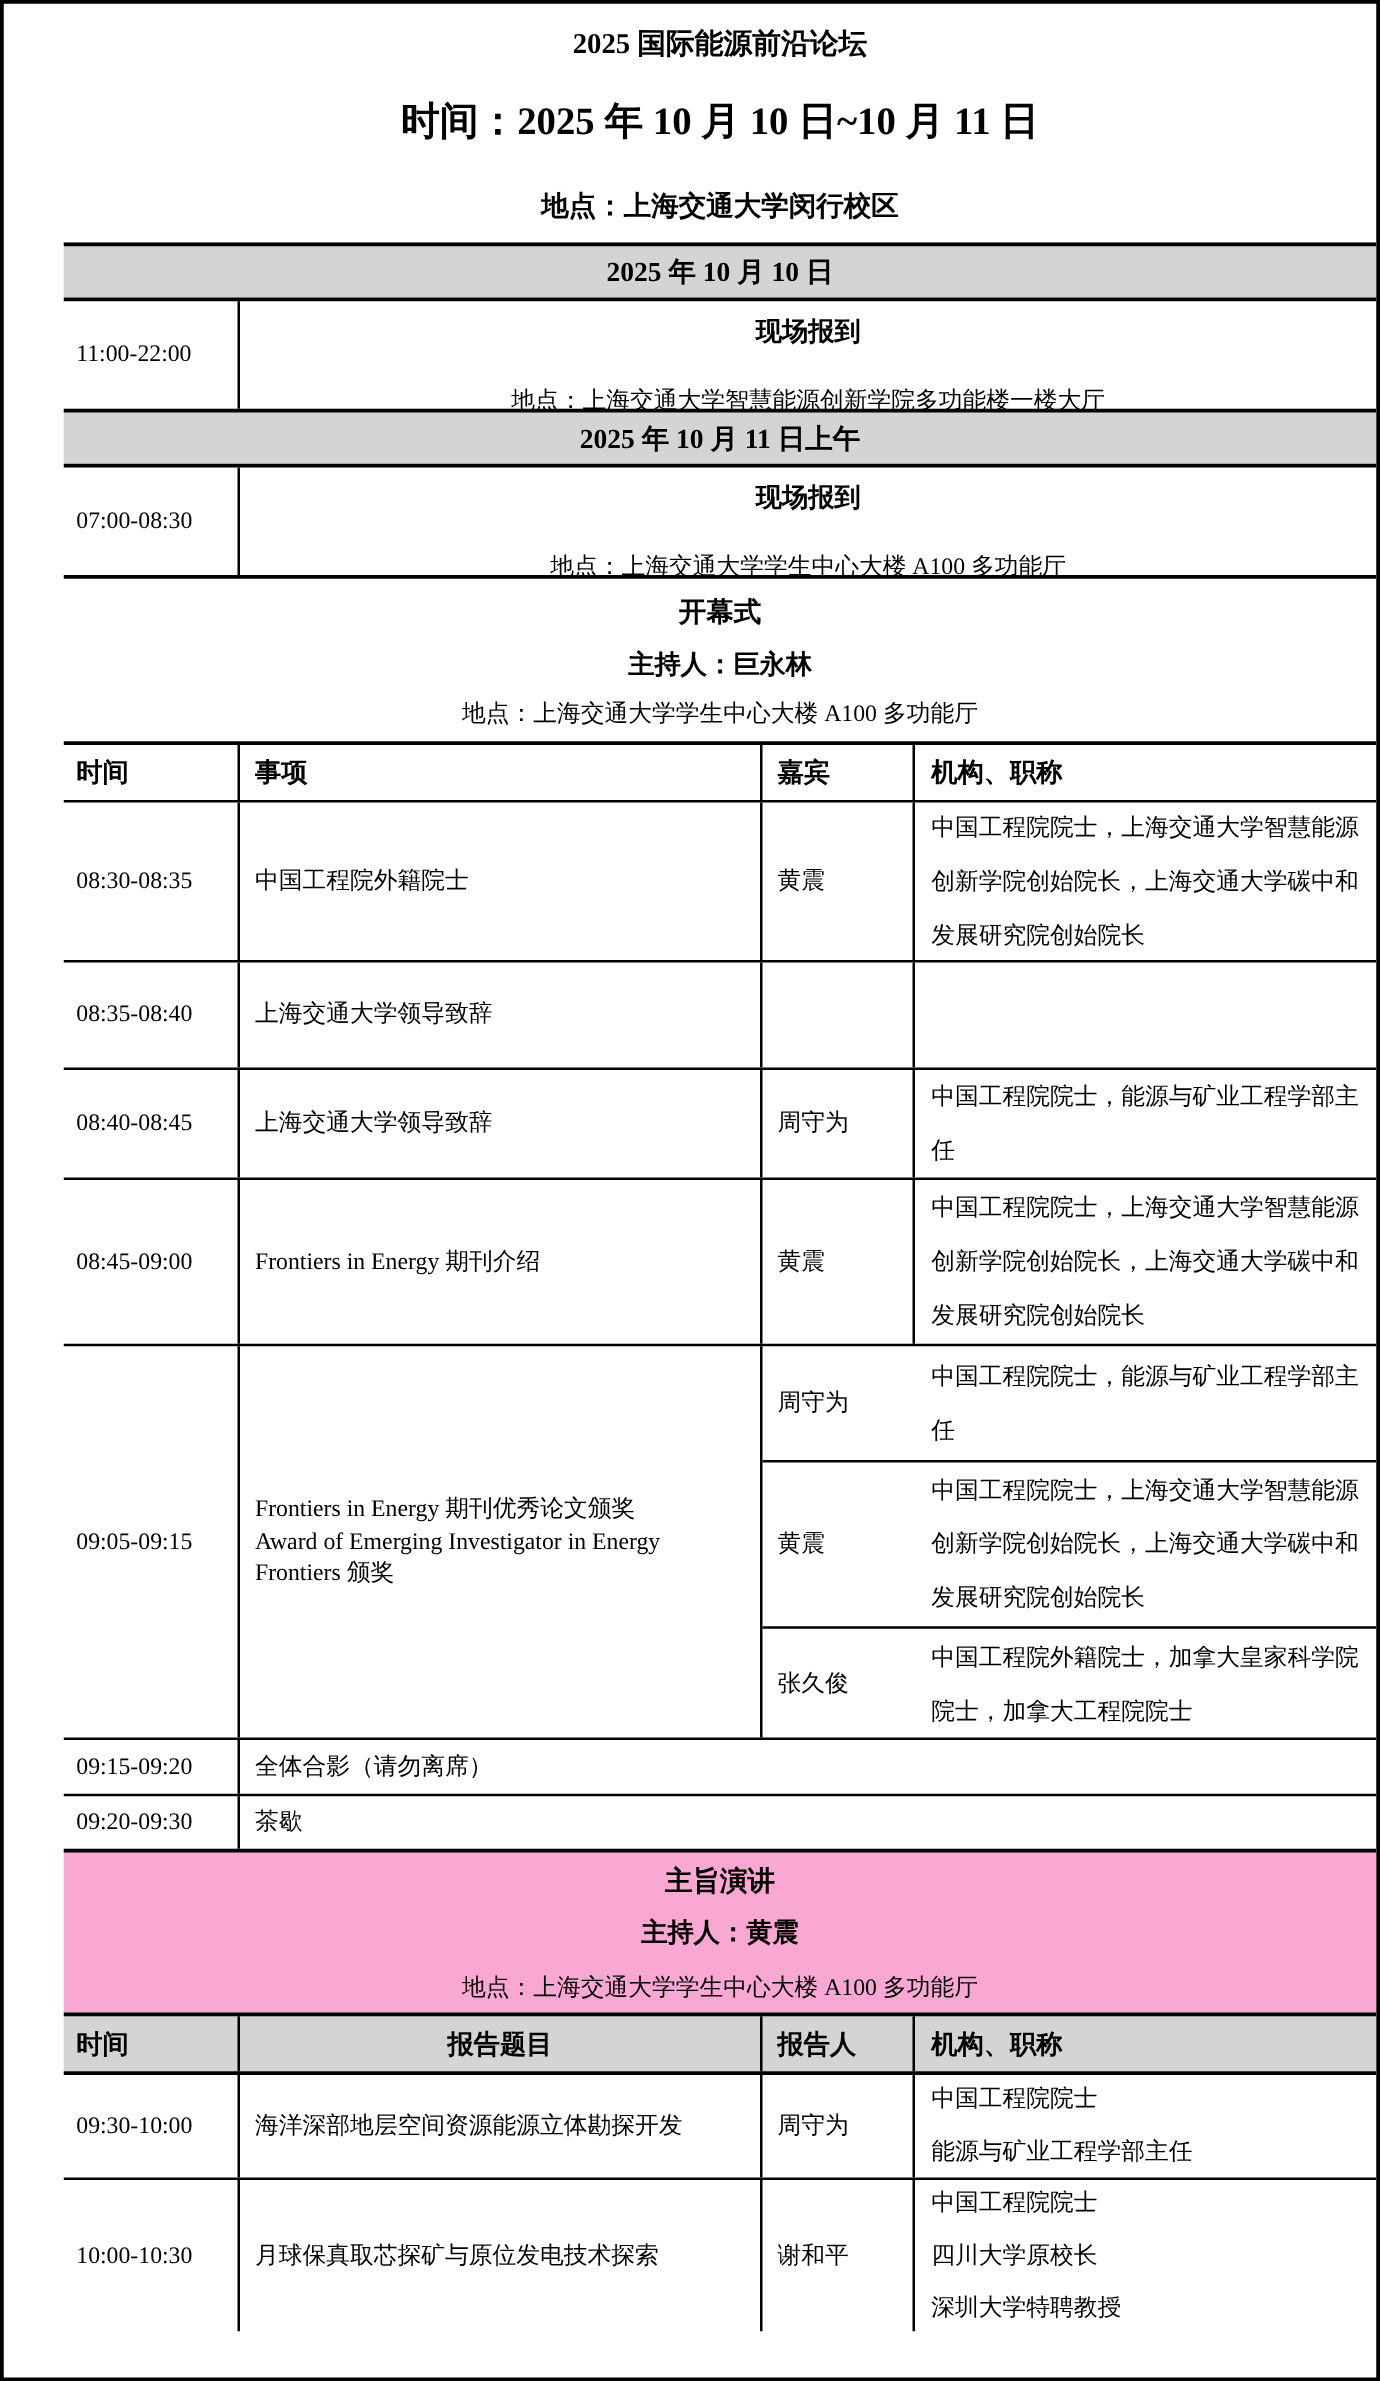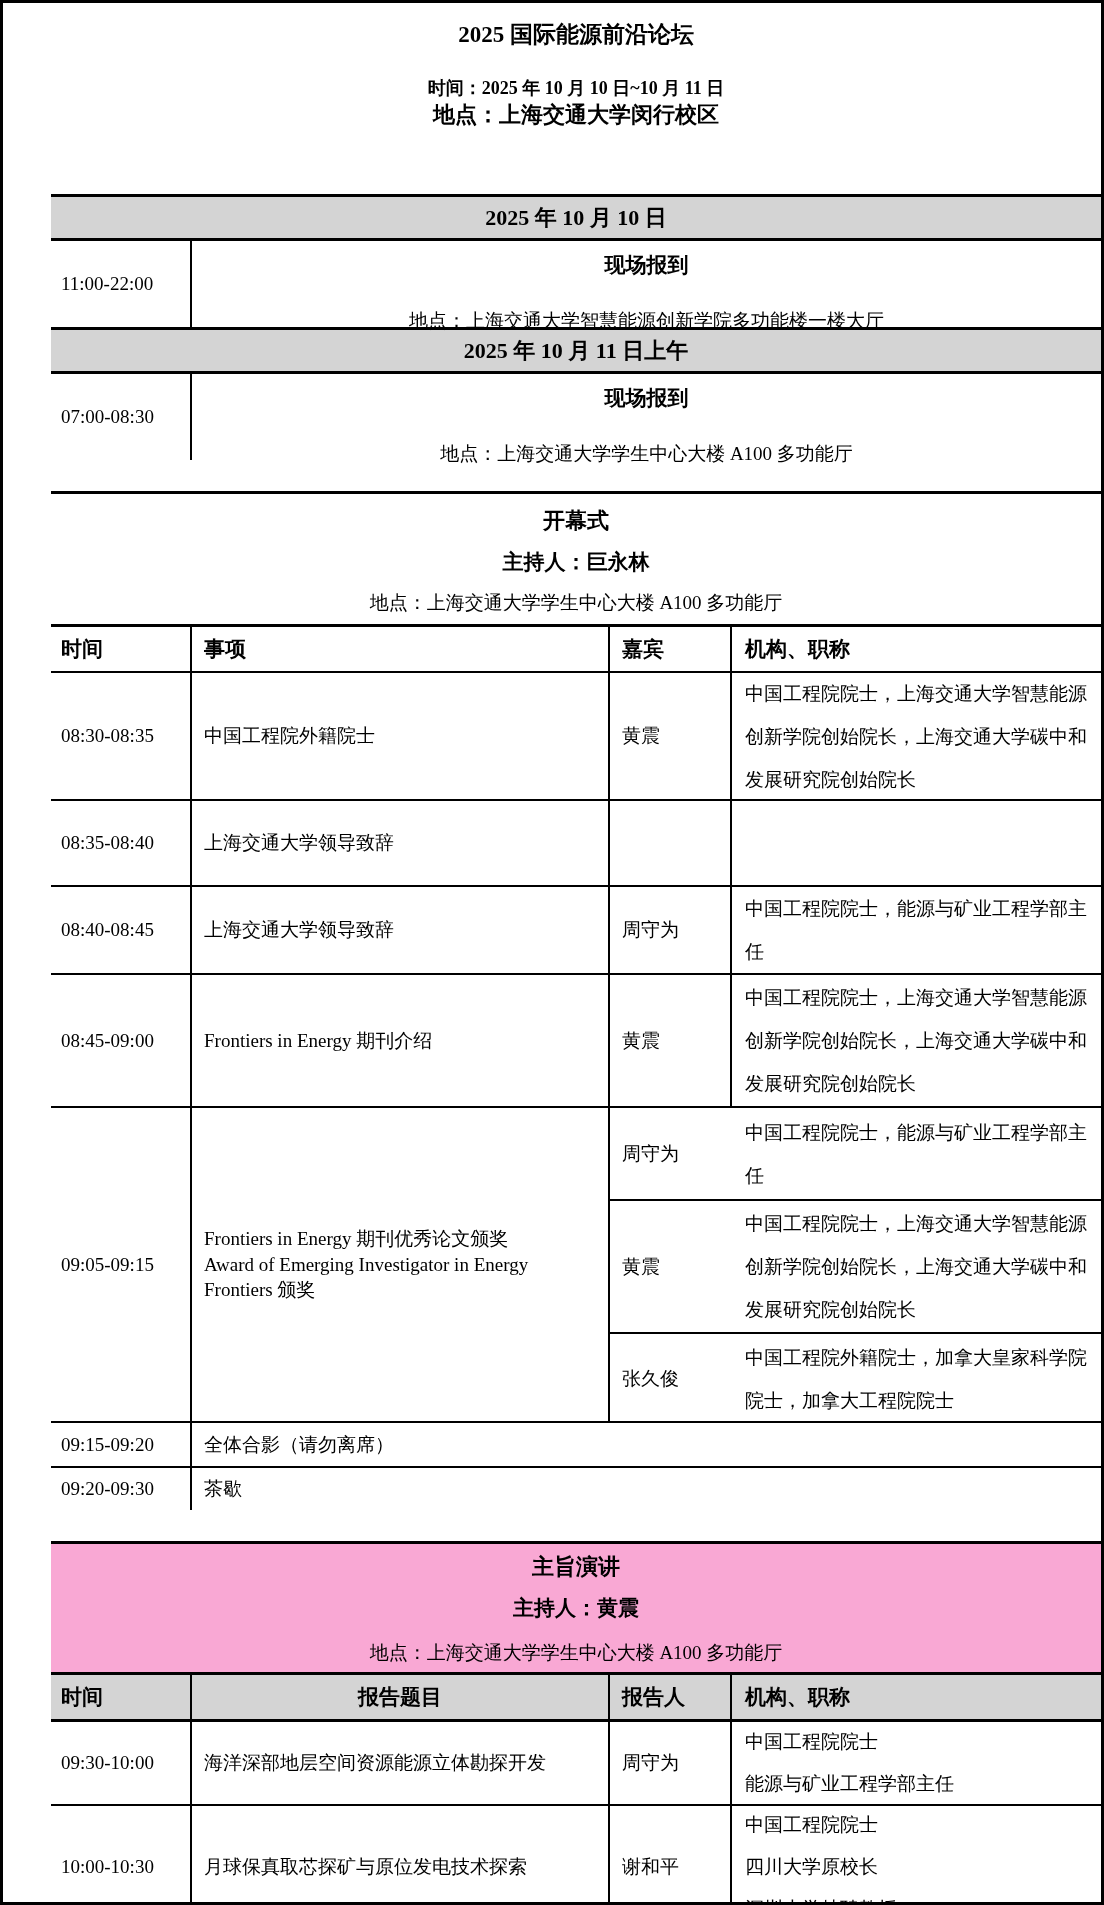--- a/index.html
+++ b/index.html
@@ -9,22 +9,22 @@
     font-family:"Liberation Serif","DejaVu Serif",serif;
     font-size:19px;line-height:1.35;overflow:hidden;padding-left:48px;
   }
   .block{box-sizing:border-box;border-top:2px solid #000;}
   .block.thick{border-top-width:3px;}
   .block.first{border-top:none;}
 
   
   .title-block{height:191px;text-align:center;display:flex;flex-direction:column;align-items:center;}
   .t1{margin-top:16px;font-weight:bold;font-size:23px;}
-  .t2{margin-top:26px;font-weight:bold;font-size:18px;}
-  .t3{font-weight:bold;font-size:22px;}
+  .t2{margin-top:26px;font-weight:bold;font-size:31px;}
+  .t3{margin-top:32px;font-weight:bold;font-size:22px;}
 
   
   .band{height:44px;background:#d4d4d4;display:flex;align-items:center;justify-content:center;
         font-weight:bold;font-size:22px;}
 
   
   .frow{display:flex;align-items:stretch;}
   .frow > .cdiv{border-left:2px solid #000;}
   .c-time{width:139px;display:flex;align-items:center;padding-left:10px;box-sizing:border-box;flex:none;}
   .c-item{width:418px;display:flex;align-items:center;padding:0 12px;box-sizing:border-box;flex:none;}
@@ -32,21 +32,21 @@
   .c-affil{flex:1;display:flex;align-items:center;padding:0 13px;box-sizing:border-box;line-height:43px;}
   .c-rest{flex:1;box-sizing:border-box;gap:11px;}
 
   
   .checkin{height:89px;}
   .checkin .c-rest{display:flex;flex-direction:column;align-items:center;justify-content:flex-start;padding-top:10px;}
   .checkin-title{font-weight:bold;font-size:21px;}
   .checkin-loc{margin-top:18px;font-size:19px;}
 
   
-  .section-head{display:flex;flex-direction:column;align-items:center;text-align:center;margin-top:31px;}
+  .section-head{display:flex;flex-direction:column;align-items:center;text-align:center;}
   .opening-head{height:133px;padding-top:12px;box-sizing:border-box;}
   .keynote-head{height:131px;background:#f9a8d4;padding-top:8px;box-sizing:border-box;}
   .sh1{font-weight:bold;font-size:22px;}
   .sh2{margin-top:12px;font-weight:bold;font-size:21px;}
   .opening-head .sh3{margin-top:14px;font-size:19px;}
   .keynote-head .sh3{margin-top:18px;font-size:19px;}
 
   
   .thead{height:47px;font-weight:bold;font-size:21px;}
   .thead .c-affil{line-height:normal;}

